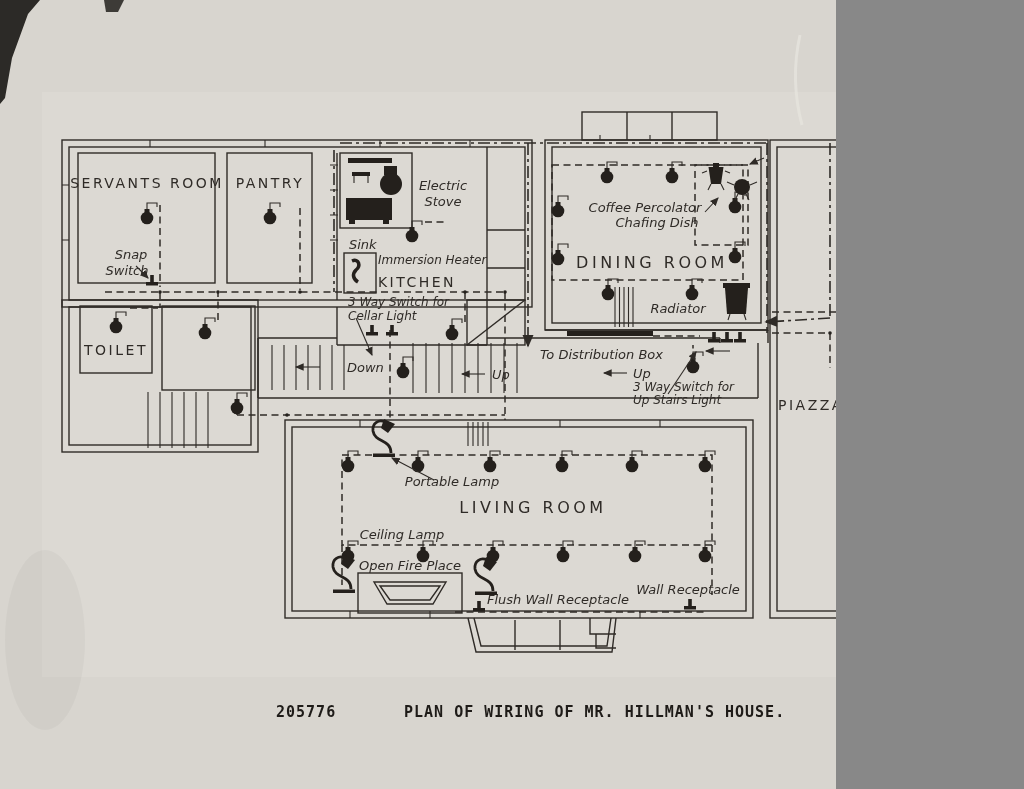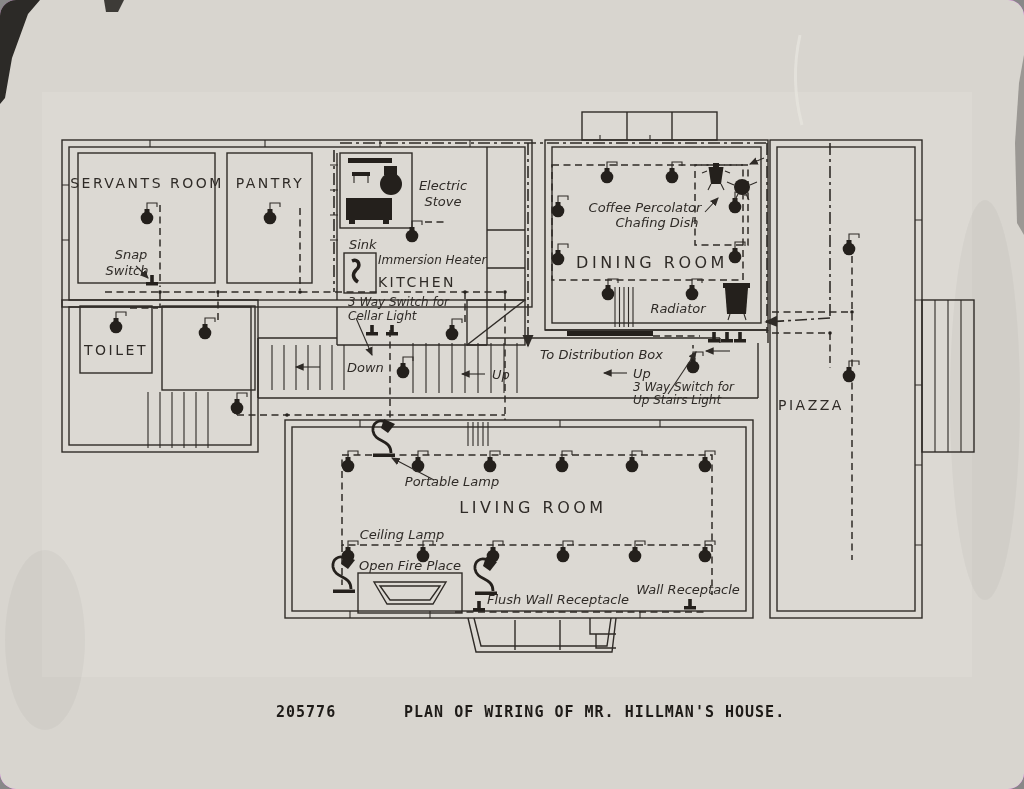--- a/index.html
+++ b/index.html
@@ -1,17 +1,17 @@
 <!DOCTYPE html>
 <html><head>
 <meta charset="utf-8">
 <style>
   html,body{margin:0;padding:0;background:#888;}
-  .photo{position:relative;width:1024px;height:789px;background:#d946ef;overflow:hidden;
-         font-family:"DejaVu Sans",sans-serif;border-radius:16px;}
+  .photo{position:relative;width:836px;height:789px;background:#d946ef;overflow:hidden;
+         font-family:"DejaVu Sans",sans-serif;}
   svg{position:absolute;inset:0;}
   .ln   {fill:none;stroke:#2f2b27;stroke-width:1.4;}
   .thin {fill:none;stroke:#2f2b27;stroke-width:1.1;}
   .wire {fill:none;stroke:#2f2b27;stroke-width:1.5;stroke-dasharray:7 4.5;}
   .feeder{fill:none;stroke:#2f2b27;stroke-width:1.6;stroke-dasharray:12 4 3 4;}
   .blk  {fill:#24201c;stroke:none;}
   .room {font-family:"DejaVu Sans",sans-serif;font-size:14px;letter-spacing:2.5px;fill:#2f2b27;}
   .roomL{font-family:"DejaVu Sans",sans-serif;font-size:16px;letter-spacing:3.5px;fill:#2f2b27;}
   .ann  {font-family:"DejaVu Sans",sans-serif;font-style:italic;font-size:13px;fill:#2f2b27;}
   .annS {font-family:"DejaVu Sans",sans-serif;font-style:italic;font-size:12px;fill:#2f2b27;}

